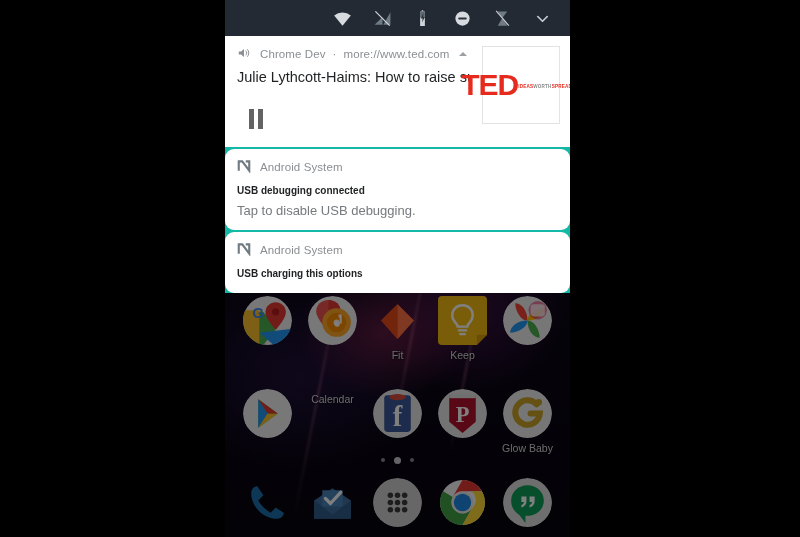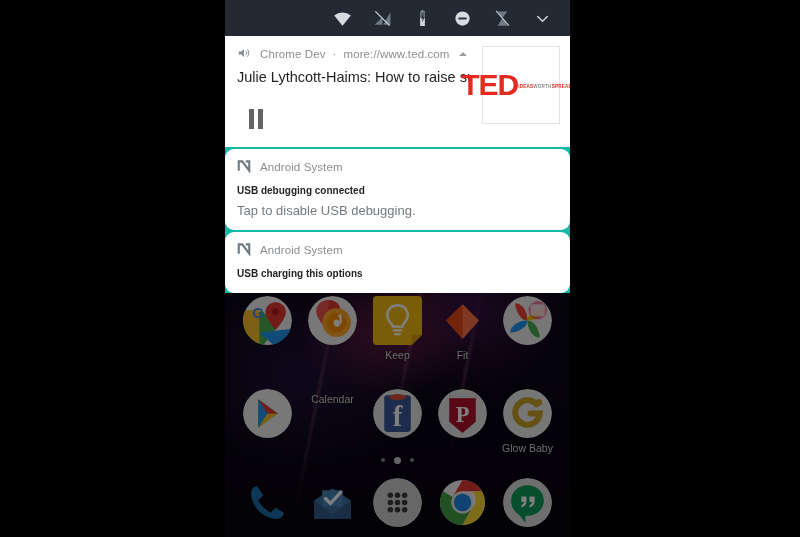--- a/index.html
+++ b/index.html
@@ -187,41 +187,41 @@
               <circle cx="28" cy="26" r="9.5" fill="#fb8c00"></circle>
               <circle cx="28" cy="26" r="3" fill="#fff3e0"></circle>
               <path d="M30 18h3v9h-2v-6h-1z" fill="#fff"></path>
               <circle cx="28.5" cy="27.5" r="2.6" fill="#fff"></circle>
             </svg>
           </div>
           <div class="icon-label"></div>
         </div>
 
         <div class="home-cell">
+          <div class="icon-img" style="background:none;">
+            <svg viewBox="0 0 48 48" width="49" height="49">
+              <path d="M24 8 L40 24 L24 42 L8 24Z" fill="#ef5350"></path>
+              <path d="M24 8 L40 24 L24 42Z" fill="#ff7043"></path>
+              <path d="M24 8 L8 24 L24 42Z" fill="#e64a19"></path>
+            </svg>
+          </div>
+          <div class="icon-label">Fit</div>
+        </div>
+
+        <div class="home-cell">
           <div class="icon-img icon-sq">
             <svg viewBox="0 0 48 48" width="49" height="49">
               <path d="M0 0h48v38l-10 10H0z" fill="#f5bb13"></path>
               <path d="M38 48V38h10z" fill="#d79b0a"></path>
               <path d="M24 9c-6 0-10 4.4-10 9.8 0 3.6 2 6.2 3.8 8.2 1 1.1 1.4 1.9 1.5 3h9.4c.1-1.1.5-1.9 1.5-3 1.8-2 3.8-4.6 3.8-8.2C34 13.4 30 9 24 9z" fill="none" stroke="#fff" stroke-width="2.4"></path>
               <rect x="19.3" y="32.5" width="9.4" height="2.3" rx="1.1" fill="#fff"></rect>
               <rect x="20.6" y="36.3" width="6.8" height="2.2" rx="1.1" fill="#fff"></rect>
             </svg>
           </div>
           <div class="icon-label">Keep</div>
-        </div>
-
-        <div class="home-cell">
-          <div class="icon-img" style="background:none;">
-            <svg viewBox="0 0 48 48" width="49" height="49">
-              <path d="M24 8 L40 24 L24 42 L8 24Z" fill="#ef5350"></path>
-              <path d="M24 8 L40 24 L24 42Z" fill="#ff7043"></path>
-              <path d="M24 8 L8 24 L24 42Z" fill="#e64a19"></path>
-            </svg>
-          </div>
-          <div class="icon-label">Fit</div>
         </div>
 
         <div class="home-cell">
           <div class="icon-img">
             <svg viewBox="0 0 48 48" width="49" height="49">
               <circle cx="24" cy="24" r="24" fill="#efefef"></circle>
               <path d="M24 24 C24 14 18 7 12 7 C12 14 17 24 24 24Z" fill="#f44336"></path>
               <path d="M24 24 C34 24 41 18 41 12 C34 12 24 17 24 24Z" fill="#ffc107"></path>
               <path d="M24 24 C24 34 30 41 36 41 C36 34 31 24 24 24Z" fill="#4caf50"></path>
               <path d="M24 24 C14 24 7 30 7 36 C14 36 24 31 24 24Z" fill="#2196f3"></path>

